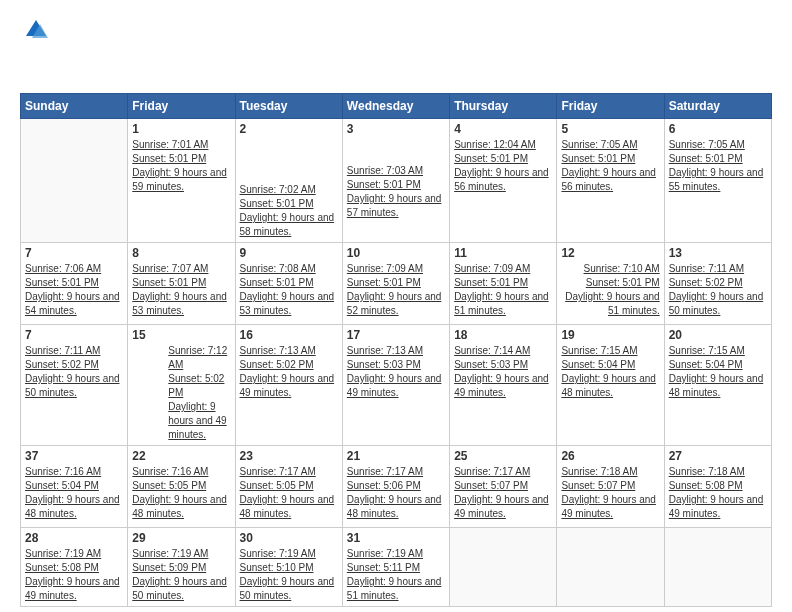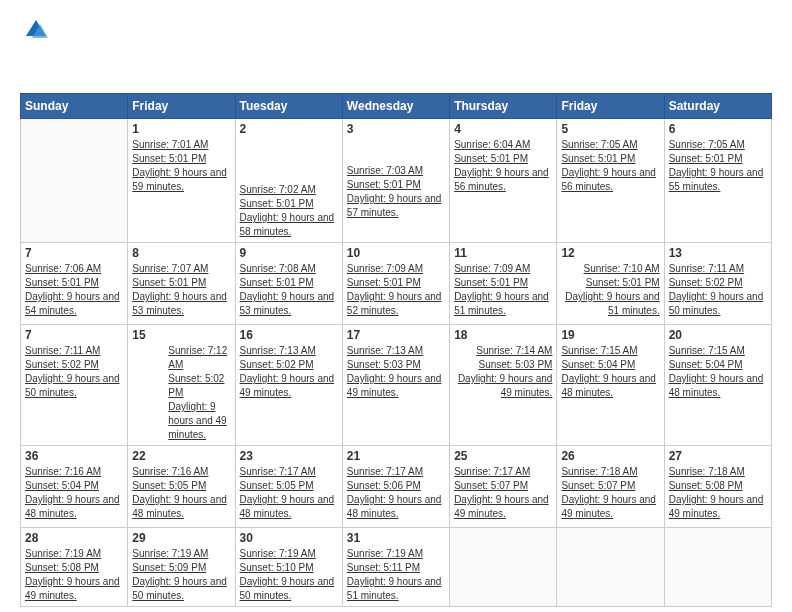--- a/index.html
+++ b/index.html
@@ -148,21 +148,21 @@
 Daylight: 9 hours and 58 minutes.</div>
           </td>
           <td>
             <span class="day-number">3</span>
             <div class="day-info" style="white-space: pre-line; margin-top: 28px;">Sunrise: 7:03 AM
 Sunset: 5:01 PM
 Daylight: 9 hours and 57 minutes.</div>
           </td>
           <td>
             <span class="day-number">4</span>
-            <div class="day-info" style="white-space: pre-line;">Sunrise: 6:04 AM
+            <div class="day-info" style="white-space: pre-line;">Sunrise: 12:04 AM
 Sunset: 5:01 PM
 Daylight: 9 hours and 56 minutes.</div>
           </td>
           <td>
             <span class="day-number">5</span>
             <div class="day-info" style="white-space: pre-line;">Sunrise: 7:05 AM
 Sunset: 5:01 PM
 Daylight: 9 hours and 56 minutes.</div>
           </td>
           <td>
@@ -236,40 +236,40 @@
 Daylight: 9 hours and 49 minutes.</div>
           </td>
           <td>
             <span class="day-number">17</span>
             <div class="day-info" style="white-space: pre-line;">Sunrise: 7:13 AM
 Sunset: 5:03 PM
 Daylight: 9 hours and 49 minutes.</div>
           </td>
           <td>
             <span class="day-number">18</span>
-            <div class="day-info" style="white-space: pre-line; text-align: right;">Sunrise: 7:14 AM
+            <div class="day-info" style="white-space: pre-line;">Sunrise: 7:14 AM
 Sunset: 5:03 PM
 Daylight: 9 hours and 49 minutes.</div>
           </td>
           <td>
             <span class="day-number">19</span>
             <div class="day-info" style="white-space: pre-line;">Sunrise: 7:15 AM
 Sunset: 5:04 PM
 Daylight: 9 hours and 48 minutes.</div>
           </td>
           <td>
             <span class="day-number">20</span>
             <div class="day-info" style="white-space: pre-line;">Sunrise: 7:15 AM
 Sunset: 5:04 PM
 Daylight: 9 hours and 48 minutes.</div>
           </td>
         </tr>
         <tr>
           <td>
-            <span class="day-number">36</span>
+            <span class="day-number">37</span>
             <div class="day-info" style="white-space: pre-line;">Sunrise: 7:16 AM
 Sunset: 5:04 PM
 Daylight: 9 hours and 48 minutes.</div>
           </td>
           <td>
             <span class="day-number">22</span>
             <div class="day-info" style="white-space: pre-line;">Sunrise: 7:16 AM
 Sunset: 5:05 PM
 Daylight: 9 hours and 48 minutes.</div>
           </td>

